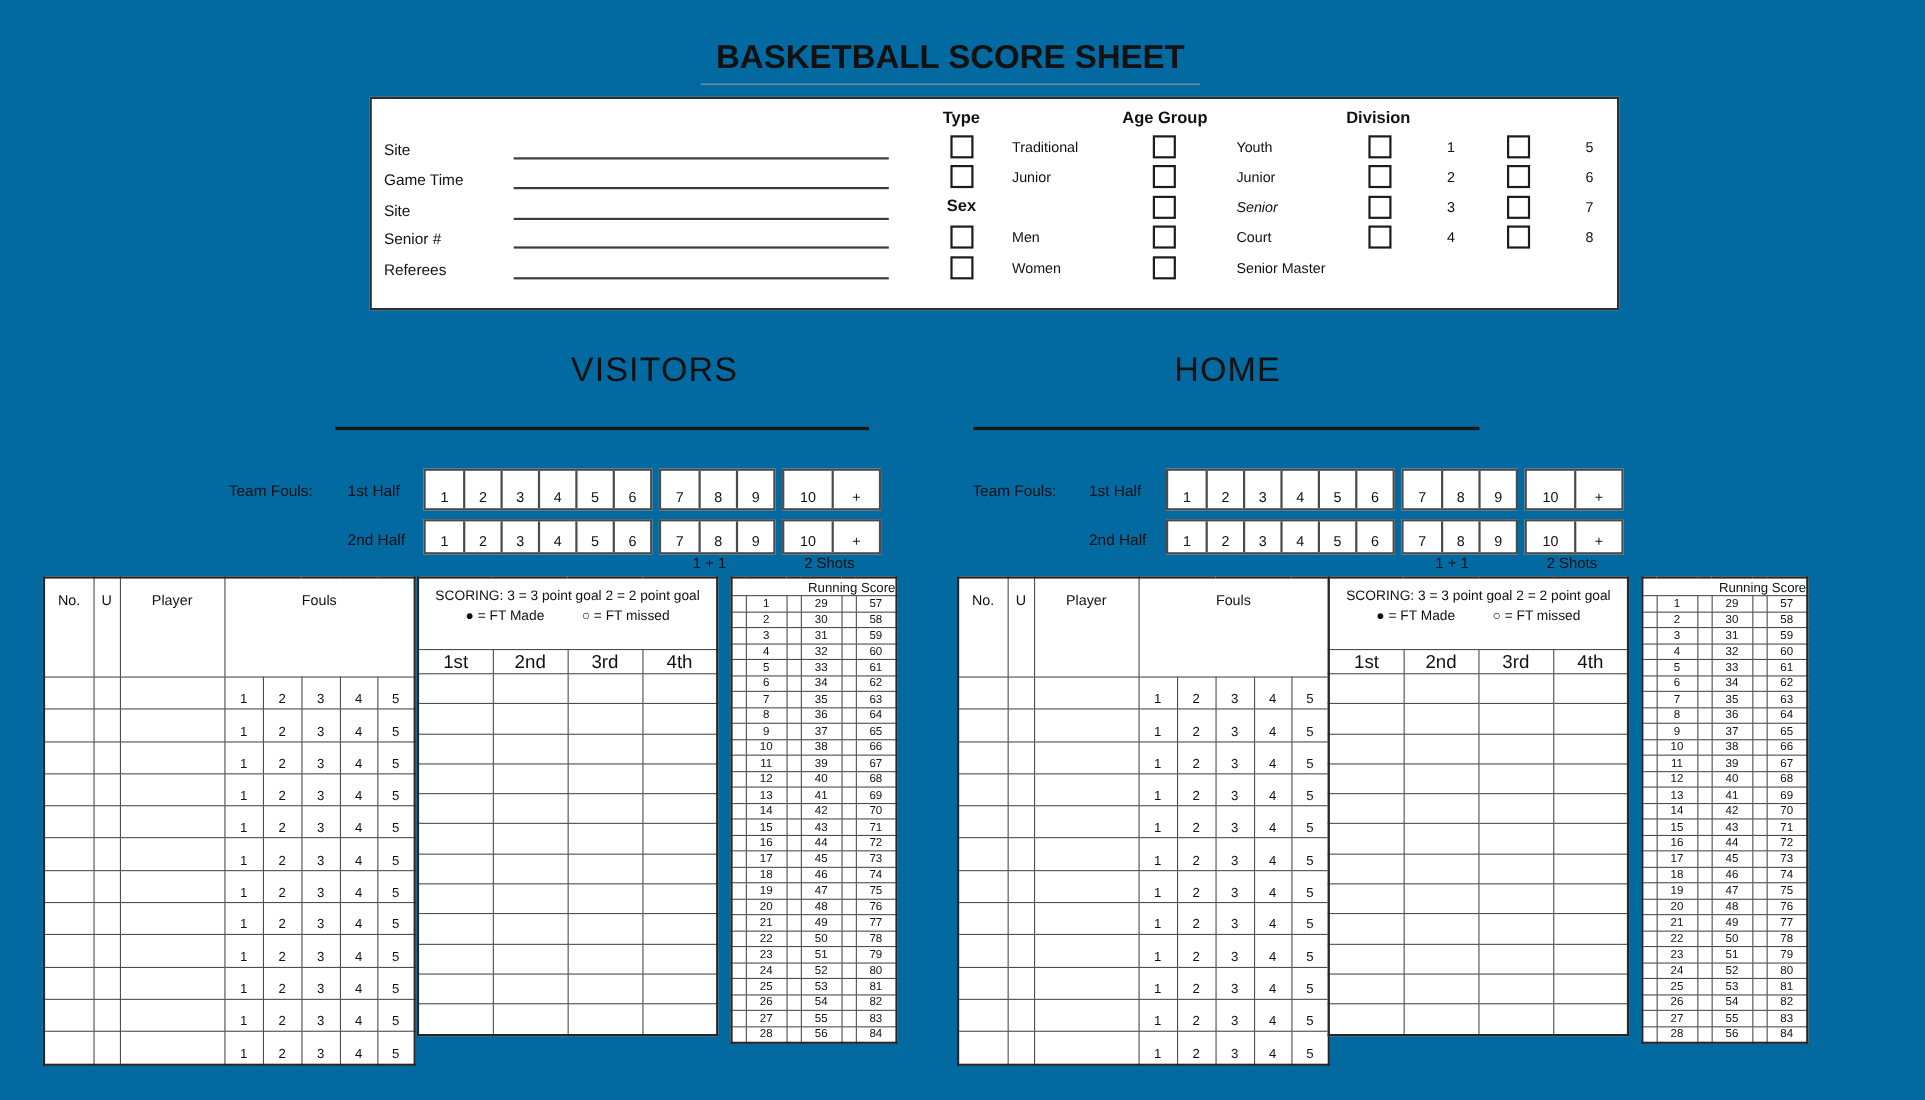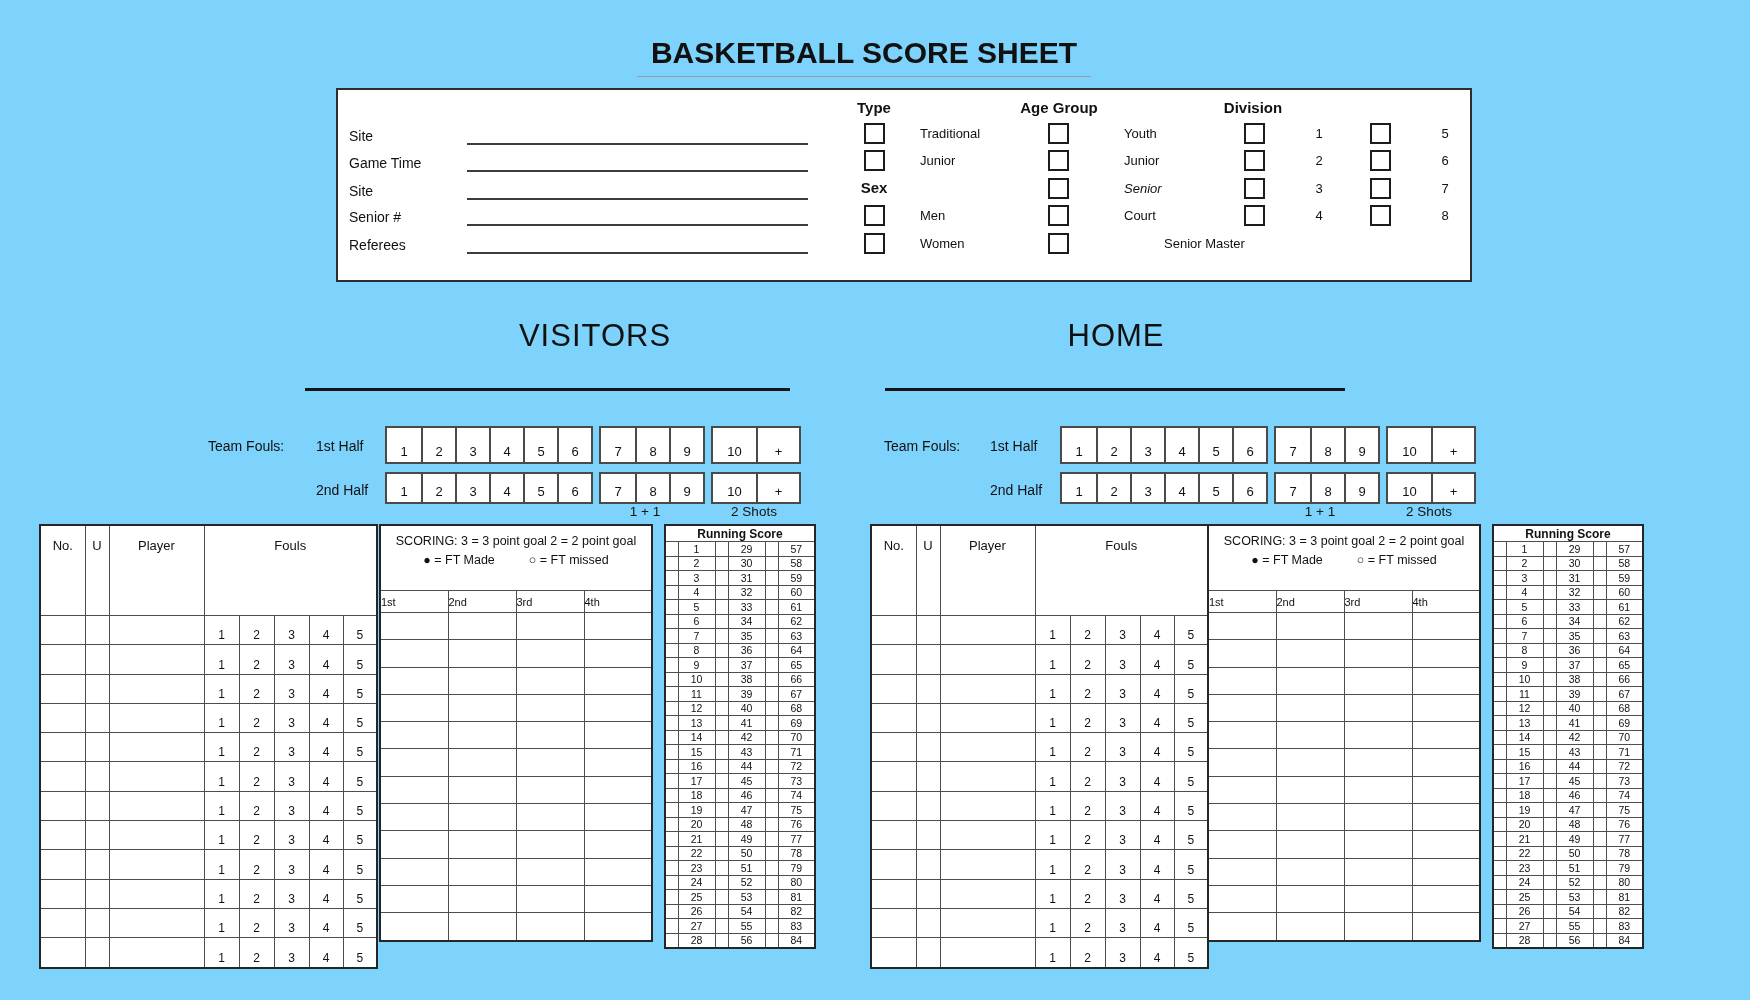--- a/index.html
+++ b/index.html
@@ -1,17 +1,17 @@
 <!DOCTYPE html>
 <html><head>
 <meta charset="utf-8">
 <style>
   html,body{margin:0;padding:0;background:#fff;}
   body{font-family:"Liberation Sans", sans-serif;color:#111;}
-  #sheet{position:relative;width:1750px;height:1000px;background:#7dd3fc;overflow:hidden;}
+  #sheet{position:relative;width:1750px;height:1000px;background:#0369a1;overflow:hidden;}
 
   
   #page-title{position:absolute;left:864px;top:36px;transform:translateX(-50%);
     margin:0;font-size:30px;font-weight:700;letter-spacing:0px;white-space:nowrap;
     border-bottom:1px solid #9a9a9a;padding:0 14px 6px 14px;}
 
   
   #game-info-box{position:absolute;left:336px;top:88px;width:1132px;height:190px;
     border:2px solid #2e2e2e;background:#fff;}
   .fld-label{position:absolute;font-size:14px;white-space:nowrap;}
@@ -57,25 +57,25 @@
 
   .roster{width:337px;}
   .roster-head td{height:77px;vertical-align:top;text-align:center;padding-top:12px;font-size:13px;}
   .roster .body-row td{height:26.3px;}
   .foul-cell{text-align:center;vertical-align:bottom;font-size:12px;padding-bottom:2px;}
 
   .scoring{width:272px;}
   .sc-head td{height:56px;text-align:center;vertical-align:top;padding-top:8px;}
   .sc-heading{font-size:12.5px;white-space:nowrap;}
   .sc-legend{margin-top:5px;display:flex;justify-content:center;gap:34px;font-size:12.5px;}
-  .sc-q td{height:21px;font-size:11px;}
+  .sc-q td{height:21px;text-align:center;font-size:17px;}
   .scoring .body-row td{height:26.3px;}
 
   .running{width:150px;}
-  .run-head td{height:15px;text-align:center;font-weight:700;font-size:12px;}
+  .run-head td{height:15px;text-align:right;font-weight:400;font-size:12px;}
   .running .body-row td{height:13.5px;font-size:10.5px;text-align:center;}
 </style>
 </head>
 <body>
 
 <div id="sheet">
 
   <h1 id="page-title">BASKETBALL SCORE SHEET</h1>
 
   <div id="game-info-box">
@@ -103,21 +103,21 @@
       <div class="opt-label" style="left: 582px; top: 146px;">Women</div>
       <div class="cb" style="left: 710px; top: 33px;"></div>
       <div class="opt-label" style="left: 786px; top: 36px;">Youth</div>
       <div class="cb" style="left: 710px; top: 60px;"></div>
       <div class="opt-label" style="left: 786px; top: 63px;">Junior</div>
       <div class="cb" style="left: 710px; top: 88px;"></div>
       <div class="opt-label" style="left: 786px; top: 91px; font-style: italic;">Senior</div>
       <div class="cb" style="left: 710px; top: 115px;"></div>
       <div class="opt-label" style="left: 786px; top: 118px;">Court</div>
       <div class="cb" style="left: 710px; top: 143px;"></div>
-      <div class="opt-label" style="left: 786px; top: 146px; margin-left: 40px;">Senior Master</div>
+      <div class="opt-label" style="left: 786px; top: 146px;">Senior Master</div>
       <div class="cb" style="left: 906px; top: 33px;"></div>
       <div class="num-label" style="left: 969px; top: 36px;">1</div>
       <div class="cb" style="left: 906px; top: 60px;"></div>
       <div class="num-label" style="left: 969px; top: 63px;">2</div>
       <div class="cb" style="left: 906px; top: 88px;"></div>
       <div class="num-label" style="left: 969px; top: 91px;">3</div>
       <div class="cb" style="left: 906px; top: 115px;"></div>
       <div class="num-label" style="left: 969px; top: 118px;">4</div>
       <div class="cb" style="left: 1032px; top: 33px;"></div>
       <div class="num-label" style="left: 1095px; top: 36px;">5</div>

